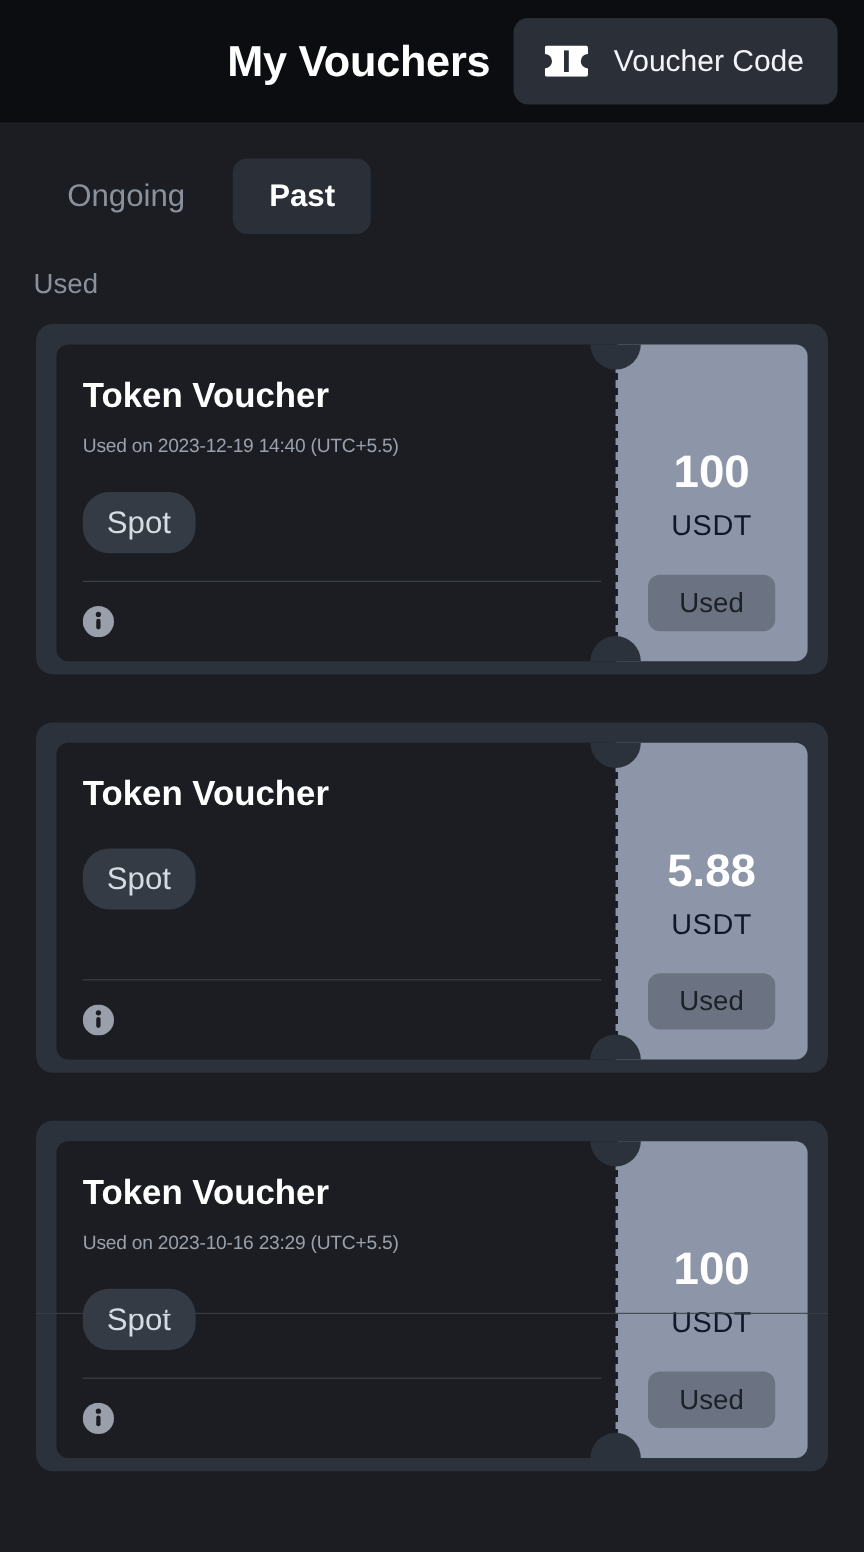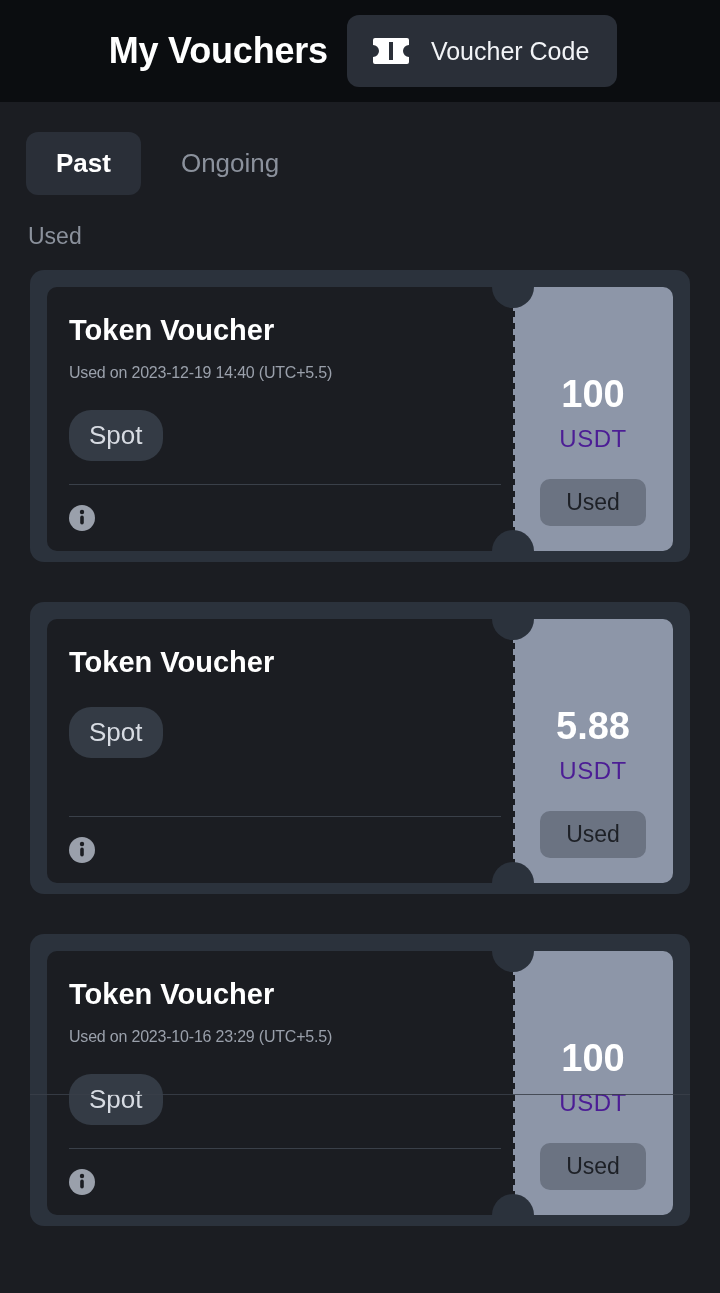--- a/index.html
+++ b/index.html
@@ -12,21 +12,21 @@
     -webkit-font-smoothing: antialiased;
     overflow: hidden;
   }
 
   
   .header {
     height: 102px;
     background: #0b0d10;
     display: flex;
     align-items: center;
-    justify-content: center;
+    justify-content: flex-end;
     padding: 0 22px 0 28px;
     gap: 19px;
   }
   .page-title {
     font-size: 36px;
     font-weight: bold;
     color: #ffffff;
     letter-spacing: -0.2px;
   }
   .voucher-code-btn {
@@ -177,21 +177,21 @@
     padding-top: 88px;
   }
   .amount {
     font-size: 38px;
     font-weight: bold;
     color: #ffffff;
     line-height: 1;
   }
   .currency {
     font-size: 24px;
-    color: #4c1d95;
+    color: #0f172a;
     margin-top: 12px;
     letter-spacing: .5px;
   }
   .status-badge {
     margin-top: 26px;
     background: #6b7382;
     color: #1d2026;
     font-size: 23px;
     border-radius: 10px;
     padding: 10px 26px;
@@ -241,22 +241,22 @@
       <svg class="ticket-icon" viewBox="0 0 36 26" xmlns="http://www.w3.org/2000/svg">
         <path d="M0 2a2 2 0 0 1 2-2h32a2 2 0 0 1 2 2v5a6 6 0 0 0 0 12v5a2 2 0 0 1-2 2H2a2 2 0 0 1-2-2v-5a6 6 0 0 0 0-12V2z" fill="#ffffff"></path>
         <rect x="16" y="4" width="4" height="18" fill="#2a2f38"></rect>
       </svg>
     </span>
     <span class="voucher-code-label">Voucher Code</span>
   </button>
 </div>
 
 <div class="tabs">
+  <button class="tab">Ongoing</button>
   <button class="tab active">Past</button>
-  <button class="tab">Ongoing</button>
 </div>
 
 <div class="section-label">Used</div>
 
 <div class="voucher-list">
 
   <div class="voucher-card">
     <div class="ticket">
       <div class="ticket-body">
         <div class="voucher-name">Token Voucher</div>

